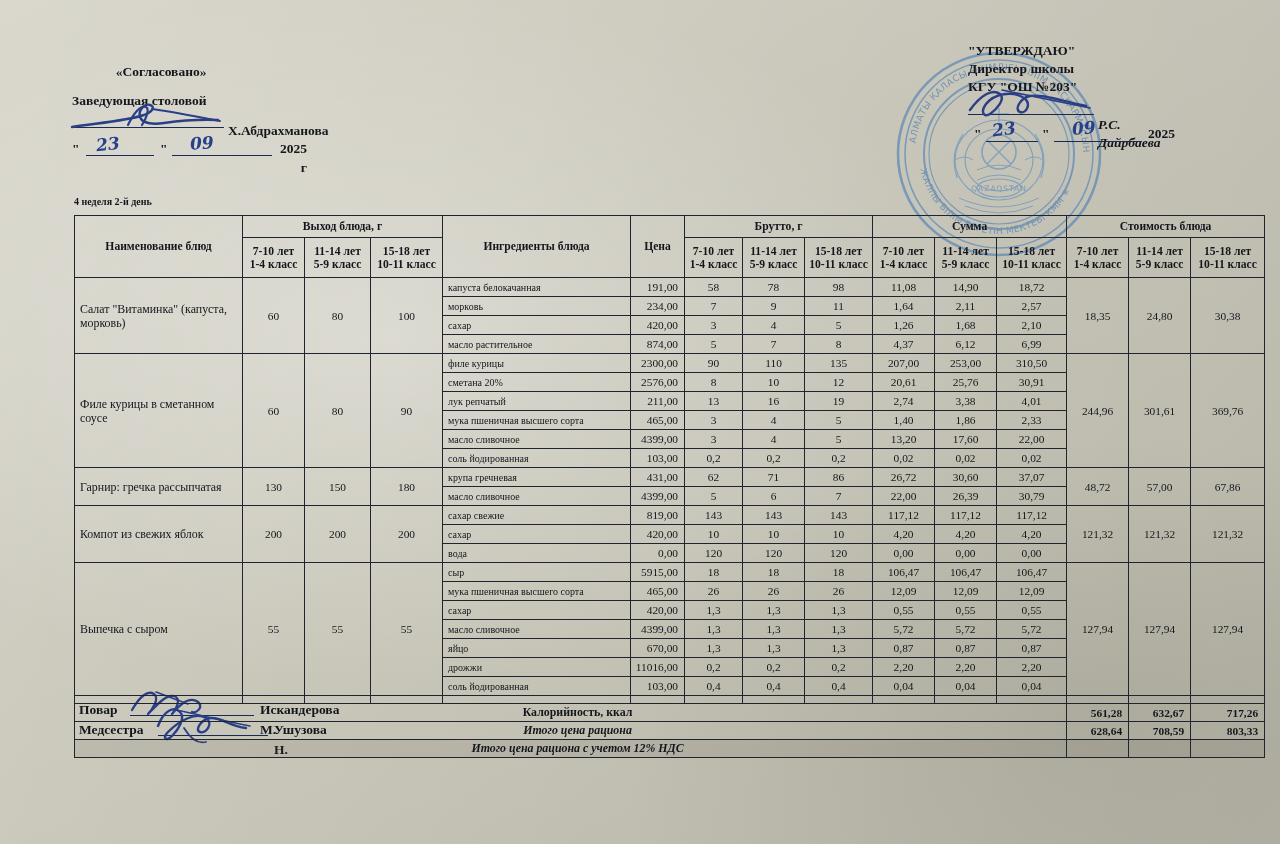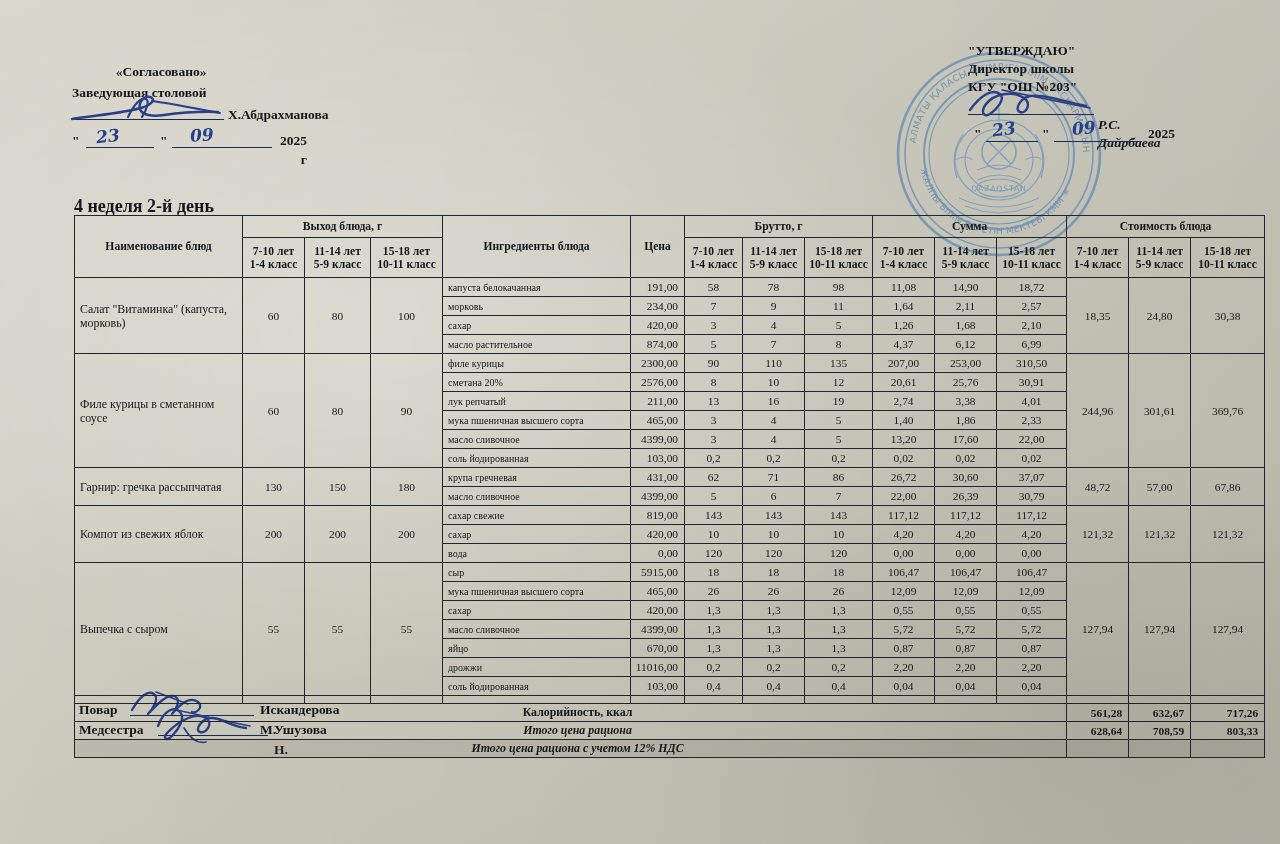--- a/index.html
+++ b/index.html
@@ -21,24 +21,24 @@
   }
   #paper::after{
     content:"";position:absolute;inset:0;
     background:linear-gradient(100deg, rgba(255,255,255,.10) 0%, rgba(255,255,255,0) 30%, rgba(0,0,0,.05) 100%);
     pointer-events:none;
   }
   .sheet{position:absolute;inset:0;}
 
   
   .approve-left{position:absolute;left:72px;top:62px;font-weight:bold;font-size:13.5px;line-height:19px;text-align:right;}
-  .approve-left .ln2{margin-top:2px;}
+  .approve-left .ln2{margin-top:10px;}
   .sig-line{position:relative;margin-top:3px;height:20px;}
   .sig-line .rule{position:absolute;left:0;top:14px;width:152px;height:1.4px;background:#1b2a52;}
-  .sig-line .nm{position:absolute;left:156px;top:0px;font-weight:bold;font-size:13.5px;}
+  .sig-line .nm{position:absolute;left:156px;top:8px;font-weight:bold;font-size:13.5px;}
   .date-line{position:relative;height:22px;margin-top:3px;font-weight:bold;font-size:13.5px;}
   .date-line .q1{position:absolute;left:0;top:3px;}
   .date-line .q2{position:absolute;left:88px;top:3px;}
   .date-line .yr{position:absolute;left:208px;top:3px;}
   .date-line .rule1{position:absolute;left:14px;top:19px;width:68px;height:1.3px;background:#1b2a52;}
   .date-line .rule2{position:absolute;left:100px;top:19px;width:100px;height:1.3px;background:#1b2a52;}
 
   .approve-right{position:absolute;left:968px;top:42px;font-weight:bold;font-size:13.5px;line-height:18px;z-index:4;}
   .approve-right .c{text-align:left;}
   .approve-right .r-sig{position:relative;height:20px;margin-top:4px;}
@@ -54,21 +54,21 @@
   
   .hw{position:absolute;color:#26408a;font-family:"DejaVu Serif",serif;font-style:italic;pointer-events:none;}
   svg.scribble{position:absolute;pointer-events:none;}
   svg.scribble path{fill:none;stroke:#2a3f86;stroke-linecap:round;stroke-linejoin:round;}
 
   
   #stamp{position:absolute;left:893px;top:48px;width:212px;height:212px;z-index:1;opacity:.62;}
   #stamp svg{width:100%;height:100%;}
 
   
-  .weeklabel{position:absolute;left:74px;top:196px;font-weight:bold;font-size:18px;}
+  .weeklabel{position:absolute;left:74px;top:196px;font-weight:bold;font-size:10px;}
 
   
   #tablewrap{position:absolute;left:74px;top:215px;width:1130px;z-index:3;}
   table{border-collapse:collapse;width:1130px;table-layout:fixed;font-size:11.4px;}
   td,th{border:1.15px solid #20242c;padding:0 2px;vertical-align:middle;background:transparent;}
   th{font-weight:bold;text-align:center;line-height:13px;font-size:11.6px;}
   td{text-align:center;}
   td.name{text-align:left;padding-left:5px;font-size:11.9px;line-height:14px;}
   td.ingr{text-align:left;padding-left:5px;font-size:10px;height:18px;}
   td.price{text-align:right;padding-right:6px;}

